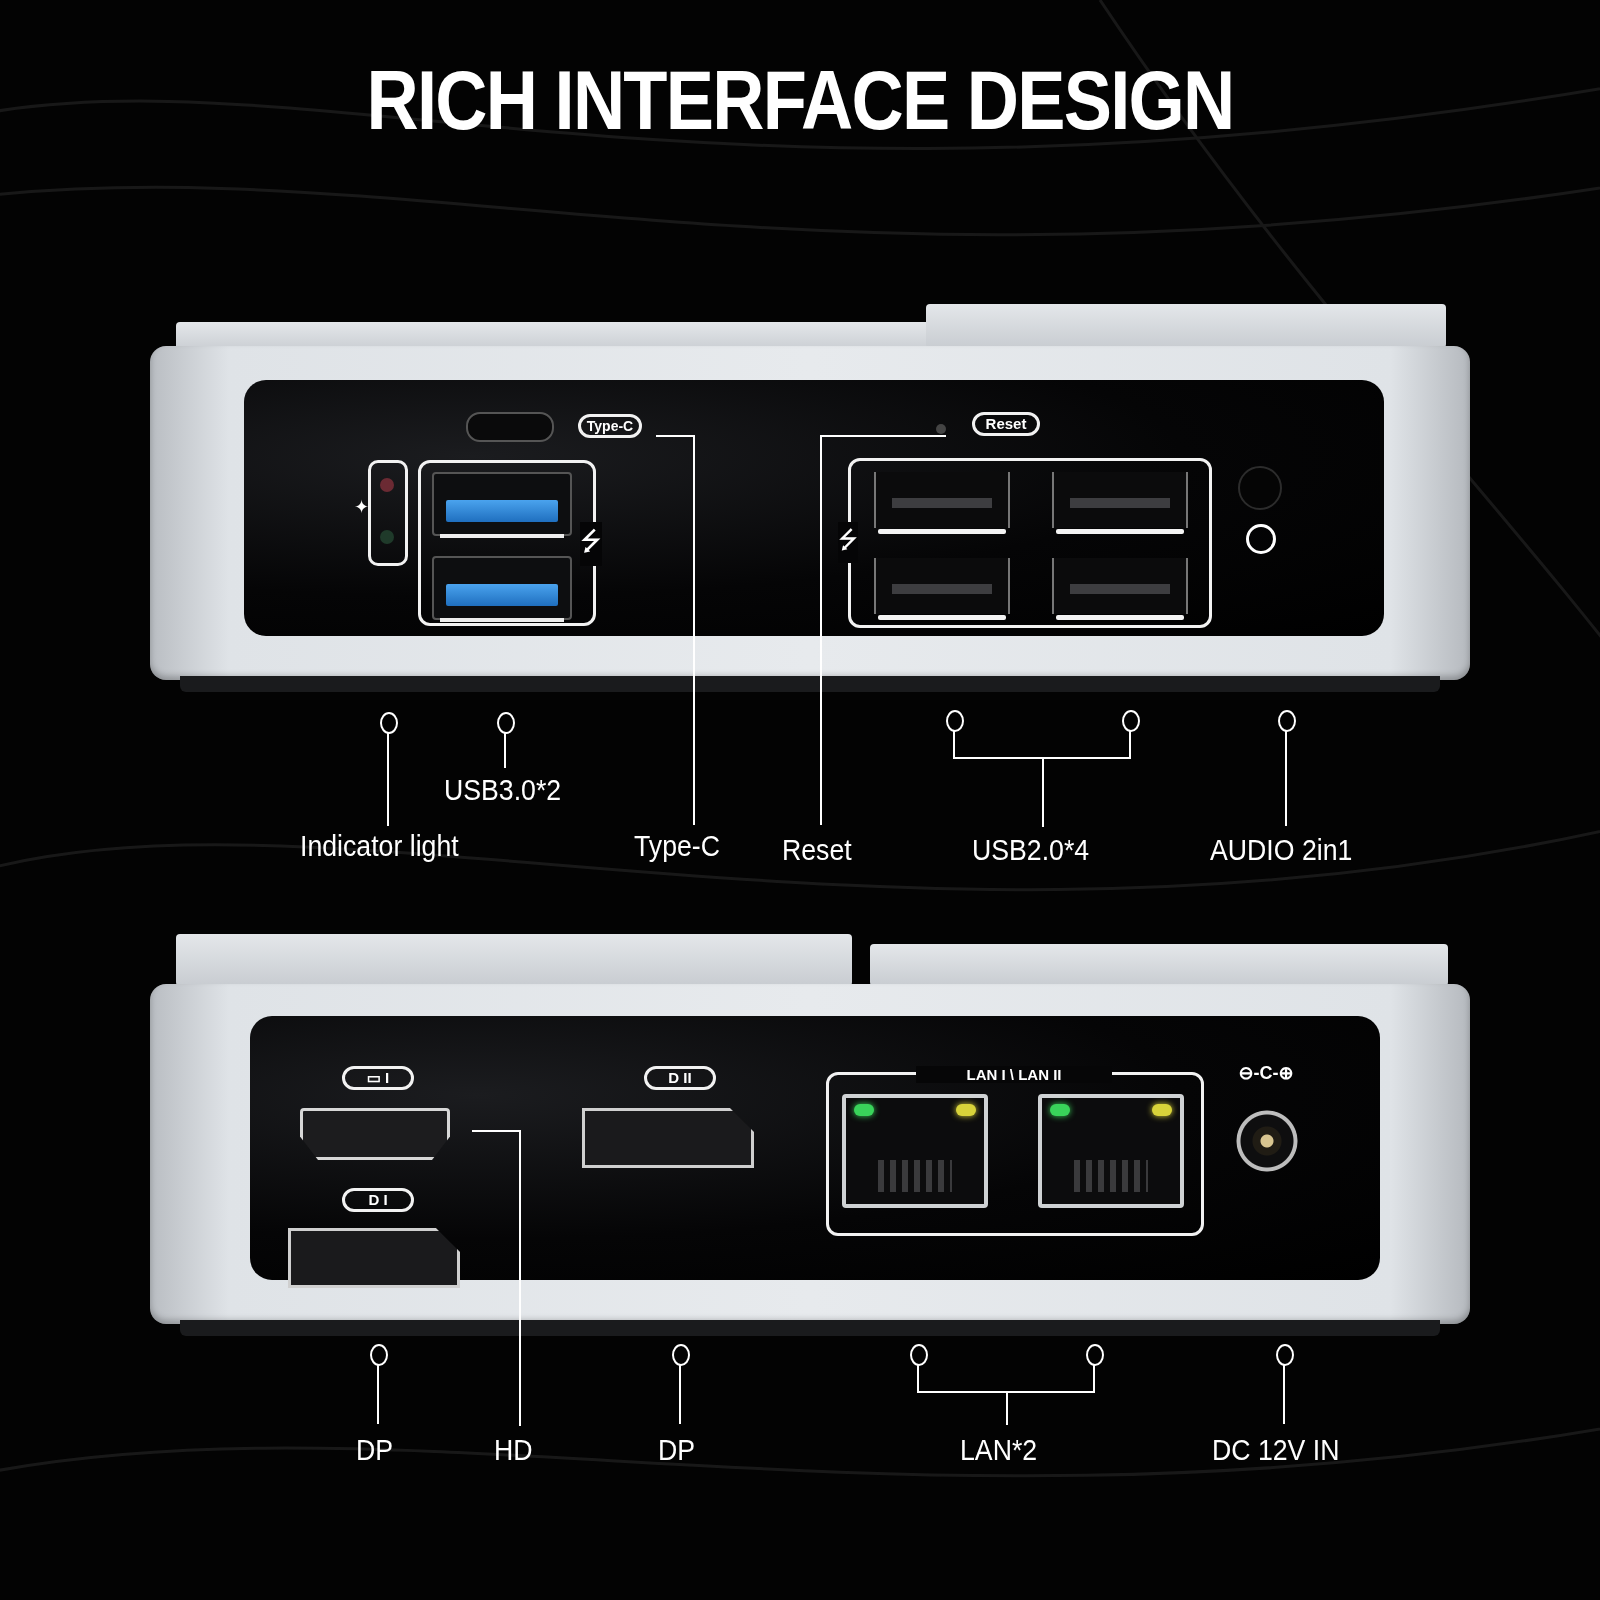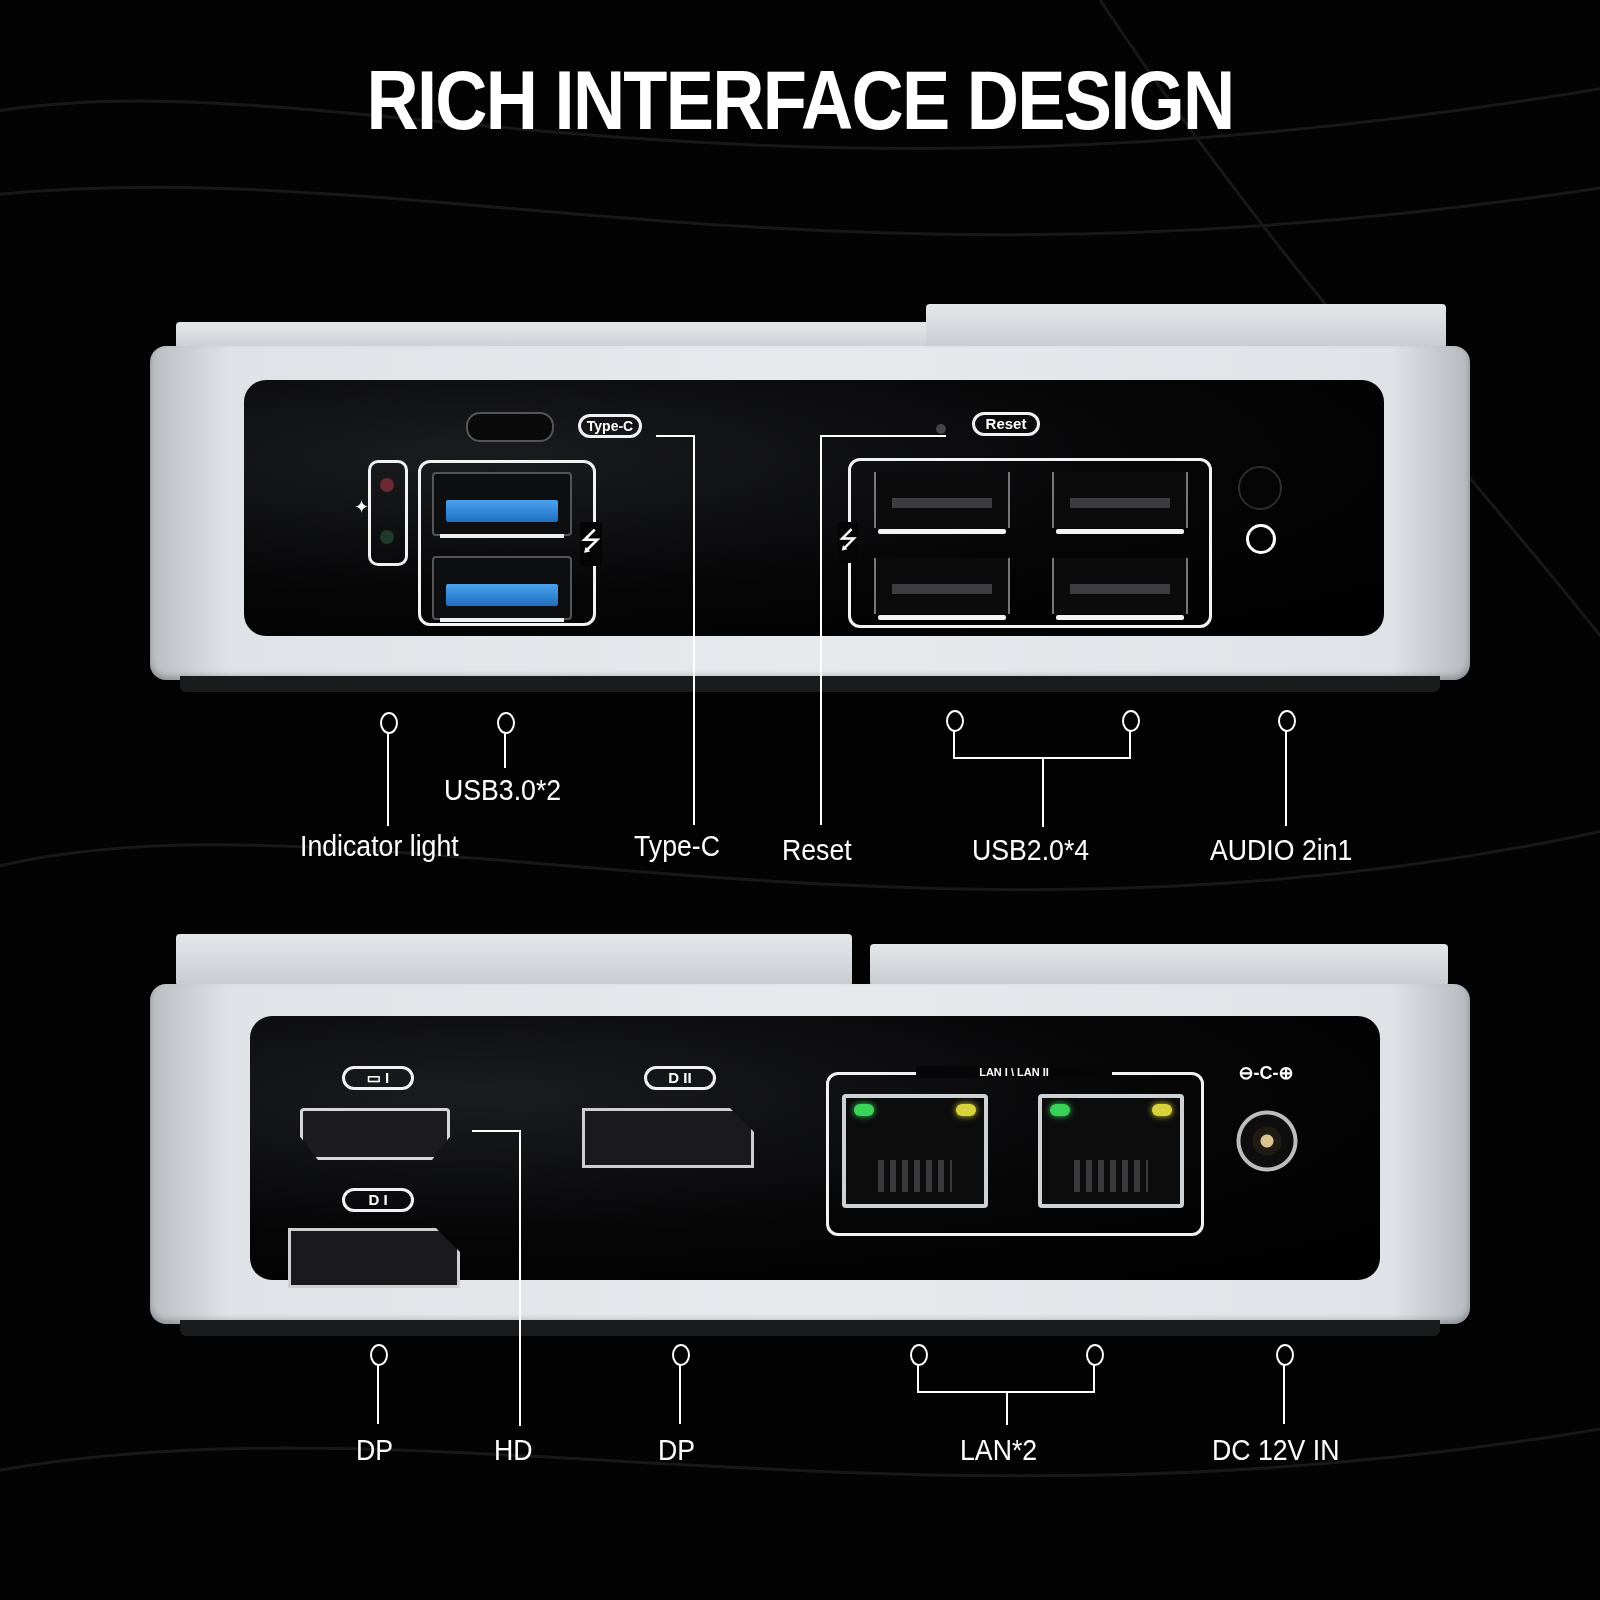--- a/index.html
+++ b/index.html
@@ -144,21 +144,21 @@
     <span>D I</span>
   </div>
   <div class="dp" style="left:138px;top:298px;width:166px;height:54px;clip-path:polygon(0 0,86% 0,100% 40%,100% 100%,0 100%);"></div>
 
   <div class="pill" style="left:494px;top:136px;width:66px;height:18px;">
     <span>D II</span>
   </div>
   <div class="dp" style="left:432px;top:178px;width:166px;height:54px;clip-path:polygon(0 0,86% 0,100% 40%,100% 100%,0 100%);"></div>
 
   <div class="frame" style="left:676px;top:142px;width:372px;height:158px;"></div>
-  <div style="position:absolute;left:766px;top:136px;width:196px;text-align:center;font-weight:bold;font-size:11px;background:#060607;">LAN I \ LAN II</div>
+  <div style="position:absolute;left:766px;top:136px;width:196px;text-align:center;font-weight:bold;font-size:15px;background:#060607;">LAN I \ LAN II</div>
   <div class="rj45" style="left:692px;top:164px;">
       <div class="ledg"></div>
       <div class="ledy"></div>
       <div class="pins"></div>
     </div>
   <div class="rj45" style="left:888px;top:164px;">
       <div class="ledg"></div>
       <div class="ledy"></div>
       <div class="pins"></div>
     </div>

